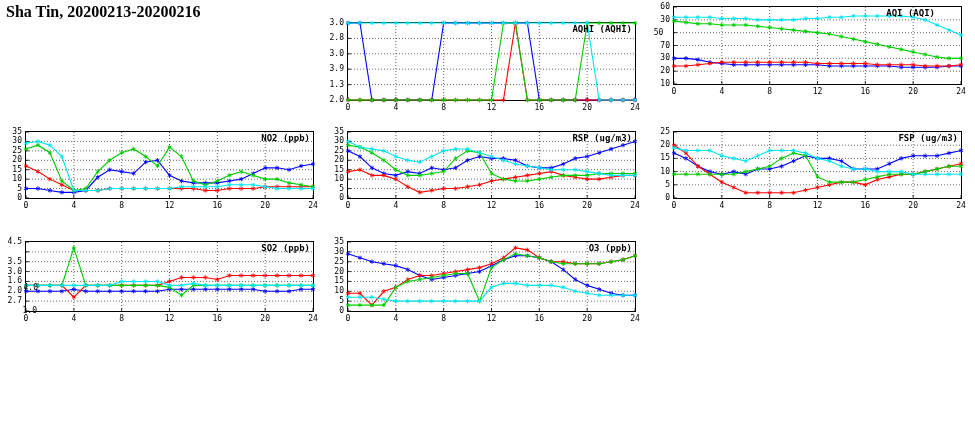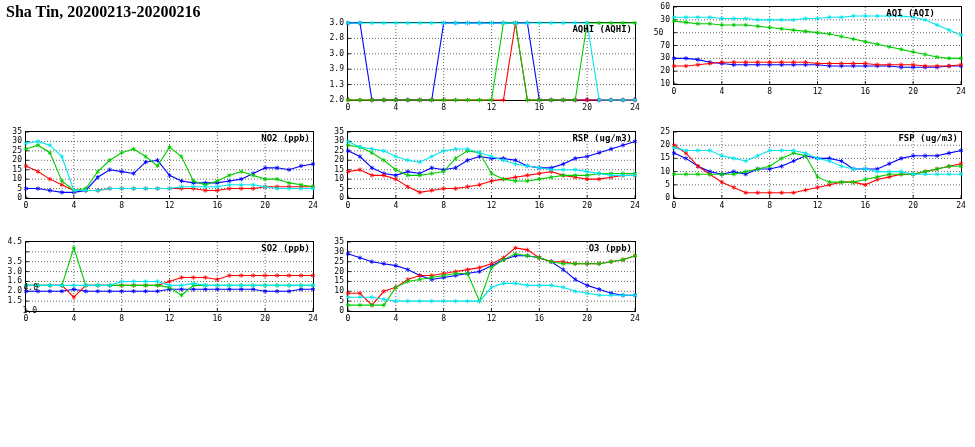--- a/index.html
+++ b/index.html
@@ -379,21 +379,21 @@
         </g>
       </svg>
       <div class="xlab" style="left: -9px; top: 73px; width: 20px;">0</div>
       <div class="xlab" style="left: 38.8333px; top: 73px; width: 20px;">4</div>
       <div class="xlab" style="left: 86.6667px; top: 73px; width: 20px;">8</div>
       <div class="xlab" style="left: 134.5px; top: 73px; width: 20px;">12</div>
       <div class="xlab" style="left: 182.333px; top: 73px; width: 20px;">16</div>
       <div class="xlab" style="left: 230.167px; top: 73px; width: 20px;">20</div>
       <div class="xlab" style="left: 278px; top: 73px; width: 20px;">24</div>
       <div class="ylab" style="left: -26px; top: 65px; width: 38px;">1.0</div>
-      <div class="ylab" style="left: -26px; top: 55.1429px; width: 23px;">1.5</div>
+      <div class="ylab" style="left: -26px; top: 55.1429px; width: 23px;">2.7</div>
       <div class="ylab" style="left: -26px; top: 45.2857px; width: 23px;">2.0</div>
       <div class="ylab" style="left: -26px; top: 35.4286px; width: 23px;">1.6</div>
       <div class="ylab" style="left: -26px; top: 25.5714px; width: 23px;">3.0</div>
       <div class="ylab" style="left: -26px; top: 15.7143px; width: 23px;">3.5</div>
       <div class="ylab" style="left: -26px; top: 5.85714px; width: 39px; margin-top: 36px;">4.0</div>
       <div class="ylab" style="left: -26px; top: -4px; width: 23px;">4.5</div>
     </div>
   <div class="panel" id="panel-o3" style="left:347px;top:241px;width:289px;height:85px;">
       <div class="plotbox" style="width: 289px; height: 71px;"></div>
       <div class="ptitle">O3 (ppb)</div>

